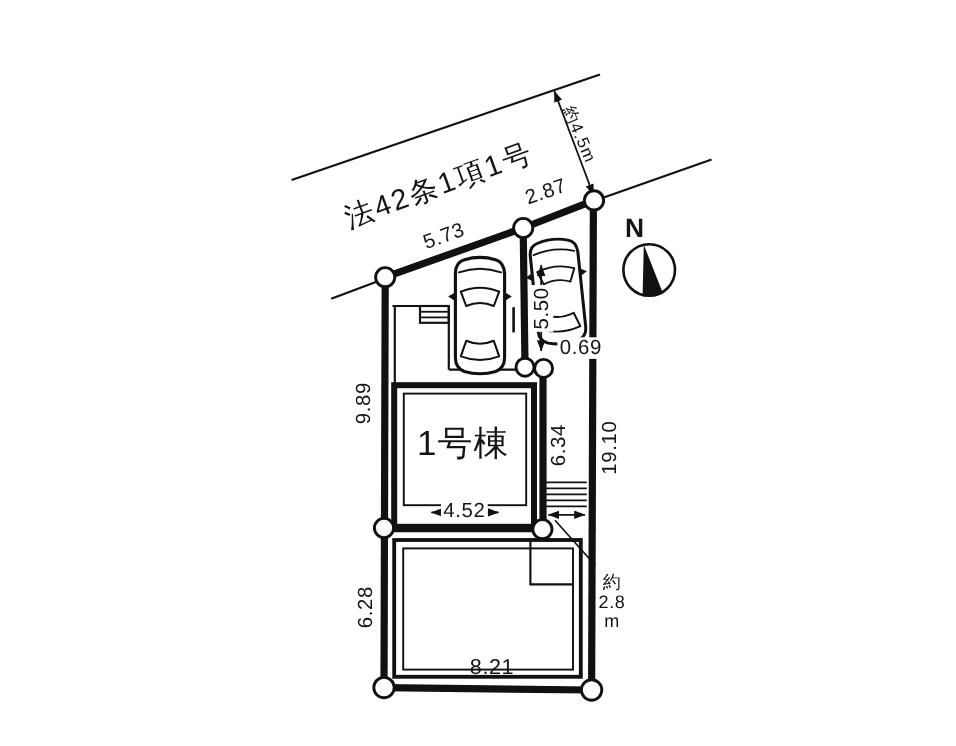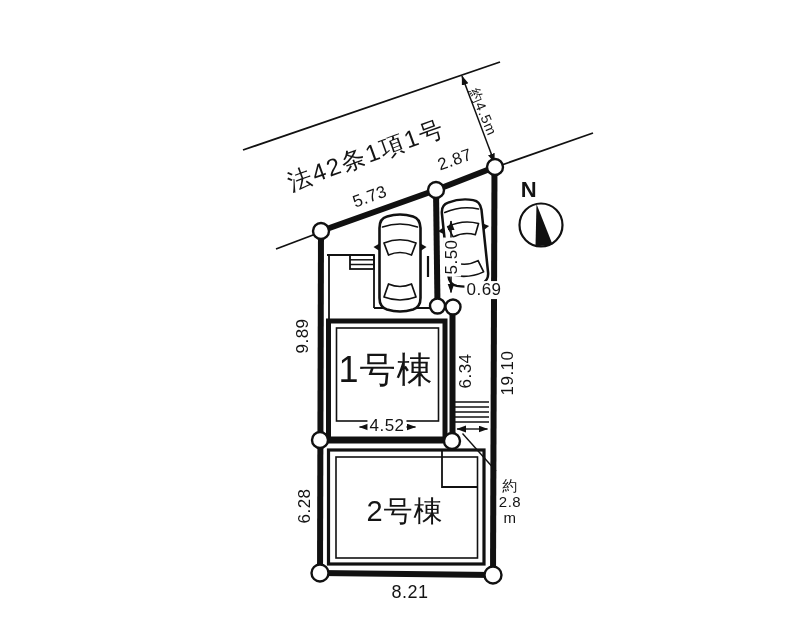--- a/index.html
+++ b/index.html
@@ -135,29 +135,28 @@
   <span class="lbl halo" style="left:452px;top:257px;transform:translate(-50%,-50%) rotate(-90deg);">5.50</span>
 
   <span class="lbl halo" style="left:462px;top:290px;margin-left:22px;">0.69</span>
 
   <span class="lbl" style="left:303px;top:336px;transform:translate(-50%,-50%) rotate(-90deg);">9.89</span>
 
   <span class="lbl" style="left:466px;top:371px;transform:translate(-50%,-50%) rotate(-90deg);">6.34</span>
 
   <span class="lbl" style="left:508px;top:373px;transform:translate(-50%,-50%) rotate(-90deg);">19.10</span>
 
-  <span class="lbl" style="left:386px;top:370px;font-size:36px;letter-spacing:1px;">1号棟</span>
+  <span class="lbl" style="left:386px;top:370px;font-size:29px;letter-spacing:1px;">1号棟</span>
 
   <span class="lbl halo" style="left:387px;top:426px;">4.52</span>
 
   <span class="lbl" style="left:305px;top:506px;transform:translate(-50%,-50%) rotate(-90deg);">6.28</span>
 
-  <span class="lbl" style="left:405px;top:511px;font-size:29px;letter-spacing:1px;">2号棟</span>
 
   <span class="lbl" style="left:510px;top:502px;font-size:15px;">
     <span style="display:block">約</span>
     <span style="display:block">2.8</span>
     <span style="display:block">m</span>
   </span>
 
-  <span class="lbl" style="left:410px;top:592px;font-size:18px;">8.21</span>
+  <span class="lbl" style="left:410px;top:556px;font-size:18px;">8.21</span>
 
 </div>
 
 </body></html>

